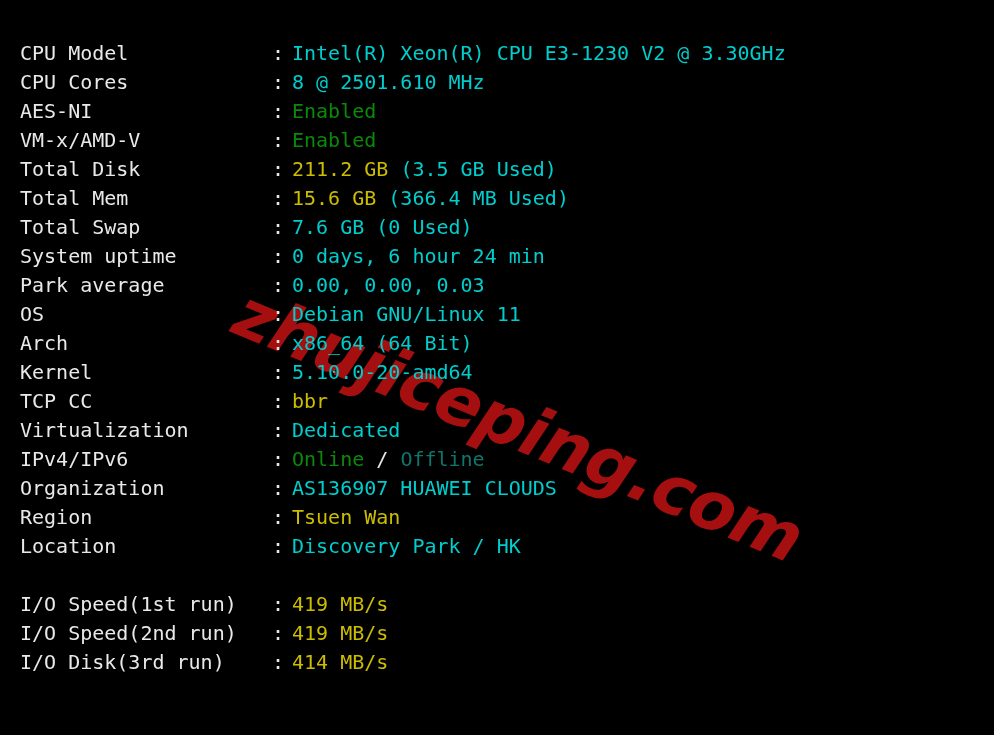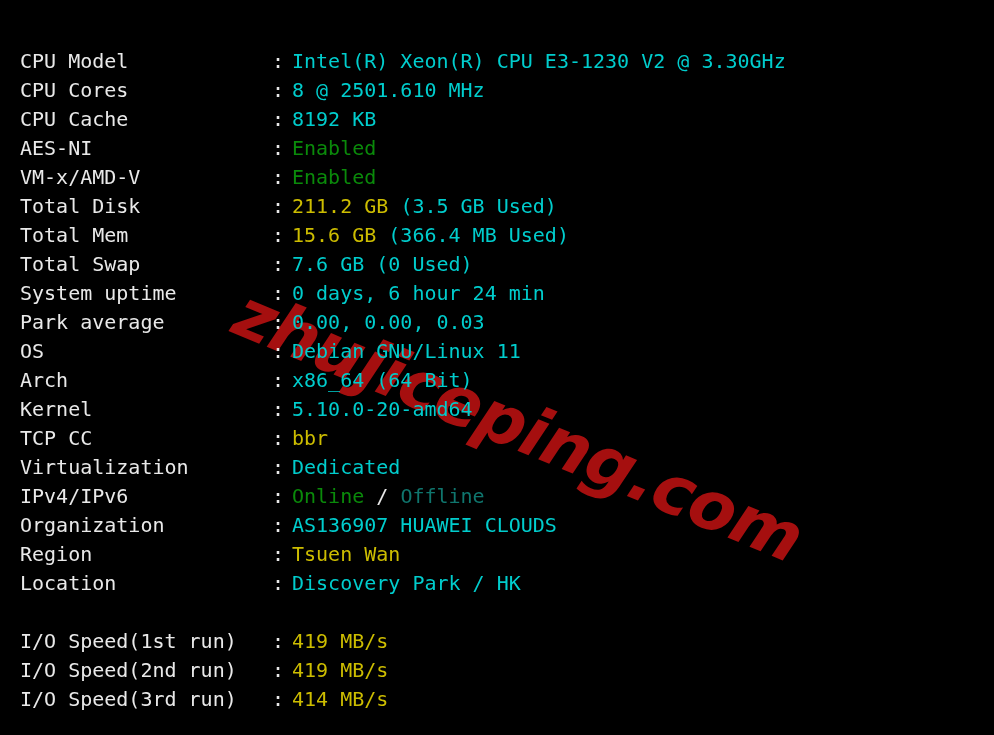--- a/index.html
+++ b/index.html
@@ -44,21 +44,21 @@
     color: #a50f0f;
     white-space: nowrap;
     transform: rotate(22.5deg);
     transform-origin: 0 50%;
   }
 
   
   #content {
     position: relative;
     z-index: 10;
-    padding-top: 8px;
+    padding-top: 0px;
   }
 
   .sep {
     position: relative;
     height: 29px;
     line-height: 29px;
     white-space: pre;
     font-size: 19px;
     color: #e6e6e6;
     padding-left: 8px;
@@ -106,21 +106,20 @@
 
     <div class="spacer-top"></div>
 
     <div class="sep">
       
     </div>
 
     <div id="system-info-block">
         <div class="row"><span class="k">CPU Model</span><span class="colon">:</span><span><span class="c-cyan">Intel(R) Xeon(R) CPU E3-1230 V2 @ 3.30GHz</span></span></div>
         <div class="row"><span class="k">CPU Cores</span><span class="colon">:</span><span><span class="c-cyan">8 @ 2501.610 MHz</span></span></div>
-        <div class="row"><span class="k">CPU Cache</span><span class="colon">:</span><span><span class="c-cyan">8192 KB</span></span></div>
         <div class="row"><span class="k">AES-NI</span><span class="colon">:</span><span><span class="c-green">Enabled</span></span></div>
         <div class="row"><span class="k">VM-x/AMD-V</span><span class="colon">:</span><span><span class="c-green">Enabled</span></span></div>
         <div class="row"><span class="k">Total Disk</span><span class="colon">:</span><span><span class="c-yellow">211.2 GB </span><span class="c-cyan">(3.5 GB Used)</span></span></div>
         <div class="row"><span class="k">Total Mem</span><span class="colon">:</span><span><span class="c-yellow">15.6 GB </span><span class="c-cyan">(366.4 MB Used)</span></span></div>
         <div class="row"><span class="k">Total Swap</span><span class="colon">:</span><span><span class="c-cyan">7.6 GB (0 Used)</span></span></div>
         <div class="row"><span class="k">System uptime</span><span class="colon">:</span><span><span class="c-cyan">0 days, 6 hour 24 min</span></span></div>
         <div class="row"><span class="k">Park average</span><span class="colon">:</span><span><span class="c-cyan">0.00, 0.00, 0.03</span></span></div>
         <div class="row"><span class="k">OS</span><span class="colon">:</span><span><span class="c-cyan">Debian GNU/Linux 11</span></span></div>
         <div class="row"><span class="k">Arch</span><span class="colon">:</span><span><span class="c-cyan">x86_64 (64 Bit)</span></span></div>
         <div class="row"><span class="k">Kernel</span><span class="colon">:</span><span><span class="c-cyan">5.10.0-20-amd64</span></span></div>
@@ -132,17 +131,17 @@
         <div class="row"><span class="k">Location</span><span class="colon">:</span><span><span class="c-cyan">Discovery Park / HK</span></span></div>
       </div>
 
     <div class="sep">
       
     </div>
 
     <div id="io-speed-block">
         <div class="row"><span class="k">I/O Speed(1st run)</span><span class="colon">:</span><span><span class="c-yellow">419 MB/s</span></span></div>
         <div class="row"><span class="k">I/O Speed(2nd run)</span><span class="colon">:</span><span><span class="c-yellow">419 MB/s</span></span></div>
-        <div class="row"><span class="k">I/O Speed(3rd run)</span><span class="colon">:</span><span><span class="c-yellow">414 MB/s</span></span></div>
+        <div class="row"><span class="k">I/O Disk(3rd run)</span><span class="colon">:</span><span><span class="c-yellow">414 MB/s</span></span></div>
       </div>
 
   </div>
 </div>
 
 </body></html>

